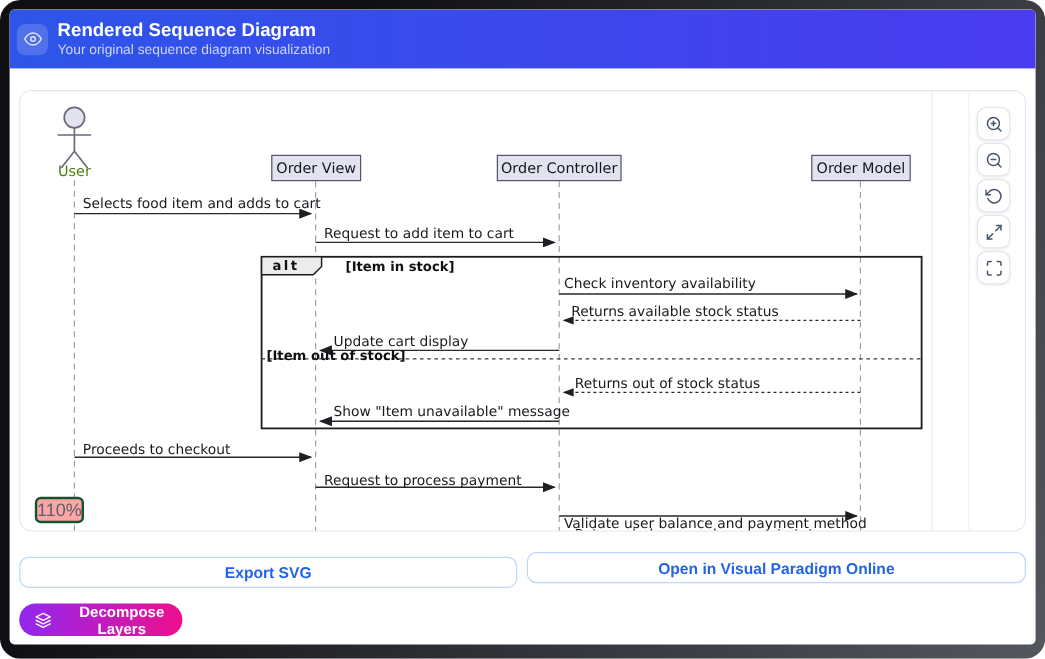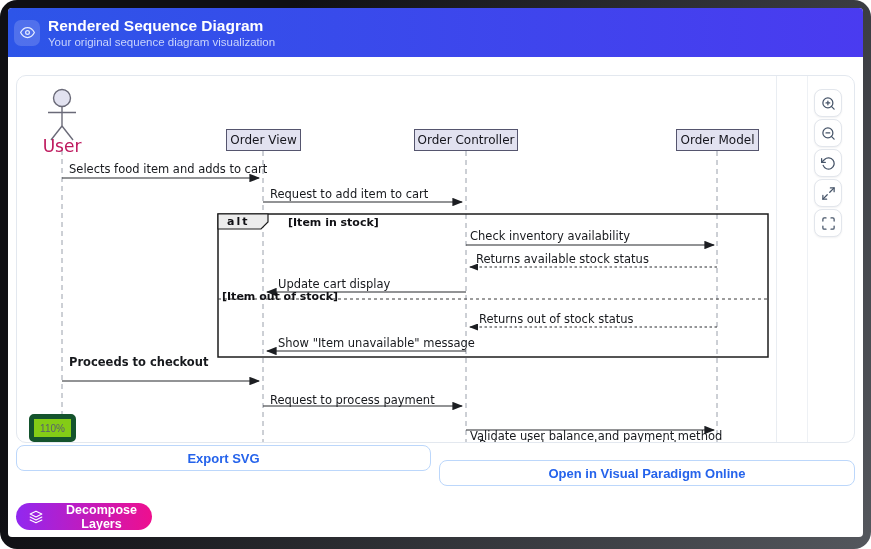--- a/index.html
+++ b/index.html
@@ -17,42 +17,42 @@
   .hdr-title{color:#ffffff;font-size:15.5px;font-weight:bold;line-height:1.15;}
   .hdr-sub{color:#c9d4fc;font-size:11.5px;margin-top:2px;}
   
   .panel{position:absolute;left:8px;top:67px;width:839px;height:368px;box-sizing:border-box;
          border:1px solid #e3e8ef;border-radius:10px;background:#fff;overflow:hidden;}
   .canvas-edge{position:absolute;top:0;bottom:0;width:1px;background:#e9edf2;}
   .dg-svg{position:absolute;left:0;top:0;}
   .participant{position:absolute;top:53px;height:22px;box-sizing:border-box;background:#e2e2f0;
                border:1px solid #55556e;display:flex;align-items:center;justify-content:center;
                font-family:"DejaVu Sans",sans-serif;font-size:12px;color:#15151c;}
-  .actor-label{position:absolute;font-family:"DejaVu Sans",sans-serif;font-size:17px;color:#be185d;
+  .actor-label{position:absolute;font-family:"DejaVu Sans",sans-serif;font-size:12px;color:#4d7c0f;
                text-align:center;}
   .msg{position:absolute;font-family:"DejaVu Sans",sans-serif;font-size:11.5px;color:#17191d;
        white-space:nowrap;}
   .guard{position:absolute;font-family:"DejaVu Sans",sans-serif;font-size:11px;font-weight:bold;
          color:#101014;white-space:nowrap;}
   .op{position:absolute;left:210px;top:139px;font-family:"DejaVu Sans",sans-serif;font-size:11px;
       font-weight:bold;letter-spacing:2px;color:#101014;}
   
   .controls{position:absolute;right:12px;top:13px;display:flex;flex-direction:column;gap:2px;}
   .ctl{width:28px;height:28px;box-sizing:border-box;border:1px solid #e2e6ec;border-radius:8px;
        background:#ffffff;display:flex;align-items:center;justify-content:center;
        box-shadow:0 1px 2px rgba(16,24,40,.06);cursor:pointer;padding:0;}
-  .zoom-badge{position:absolute;left:12px;top:338px;width:37px;height:18px;background:#84cc16;
-              border:5px solid #14532d;border-radius:5px;display:flex;align-items:center;
-              justify-content:center;font-size:10px;color:#59616c;}
+  .zoom-badge{position:absolute;left:12px;top:338px;width:37px;height:18px;background:#fca5a5;
+              border:2px solid #14532d;border-radius:5px;display:flex;align-items:center;
+              justify-content:center;font-size:15px;color:#59616c;}
   
   .btn-outline{position:absolute;height:26px;box-sizing:border-box;background:#fff;
                border:1px solid #bcd7fb;border-radius:8px;display:flex;align-items:center;
                justify-content:center;font-size:13px;font-weight:bold;color:#2563eb;cursor:pointer;
                font-family:"Liberation Sans",sans-serif;}
-  .btn-export{left:8px;top:437px;width:415px;}
+  .btn-export{left:8px;top:456px;width:415px;}
   .btn-open{left:431px;top:452px;width:416px;}
   .btn-decompose{position:absolute;left:8px;top:495px;width:136px;height:27px;border:none;
                  border-radius:14px;background:linear-gradient(90deg,#9128f0,#ee0f8e);
                  display:flex;align-items:center;gap:8px;padding:0 0 0 13px;cursor:pointer;
                  color:#fff;font-size:12.5px;font-weight:bold;font-family:"Liberation Sans",sans-serif;}
   svg{display:block;}
 </style>
 </head>
 <body>
 
@@ -132,21 +132,21 @@
       <div class="guard" style="left:271px;top:140px;">[Item in stock]</div>
       <div class="guard" style="left:205px;top:214px;">[Item out of stock]</div>
 
       <div class="msg" style="left:253px;top:111px;">Request to add item to cart</div>
       <div class="msg" style="left:52px;top:86px;">Selects food item and adds to cart</div>
       <div class="msg" style="left:459px;top:176px;">Returns available stock status</div>
       <div class="msg" style="left:453px;top:153px;">Check inventory availability</div>
       <div class="msg" style="left:261px;top:201px;">Update cart display</div>
       <div class="msg" style="left:462px;top:236px;">Returns out of stock status</div>
       <div class="msg" style="left:261px;top:260px;">Show "Item unavailable" message</div>
-      <div class="msg" style="left:52px;top:279px;font-weight:bold;">Proceeds to checkout</div>
+      <div class="msg" style="left:52px;top:291px;">Proceeds to checkout</div>
       <div class="msg" style="left:253px;top:317px;">Request to process payment</div>
       <div class="msg" style="left:453px;top:341px;margin-top:12px;">Validate user balance and payment method</div>
       <div class="msg" style="left:462px;top:362px;">Returns balance and payment status</div>
 
       <div class="controls">
         <button class="ctl">
           <span>
             <svg width="15" height="15" viewBox="0 0 24 24" fill="none" stroke="#475569" stroke-width="2" stroke-linecap="round" stroke-linejoin="round">
               <circle cx="11" cy="11" r="8"></circle>
                 <line x1="21" y1="21" x2="16.65" y2="16.65"></line>

